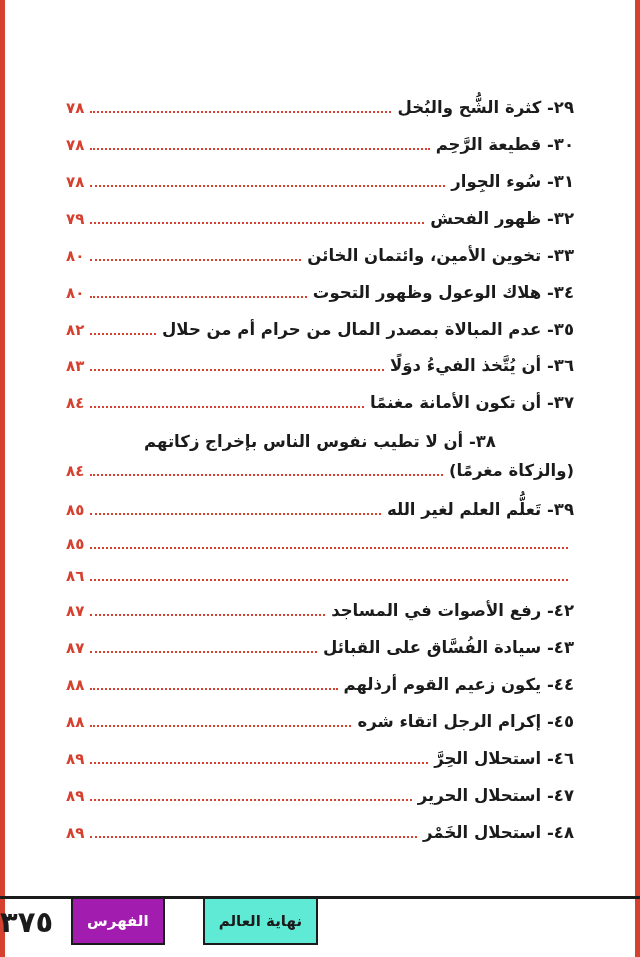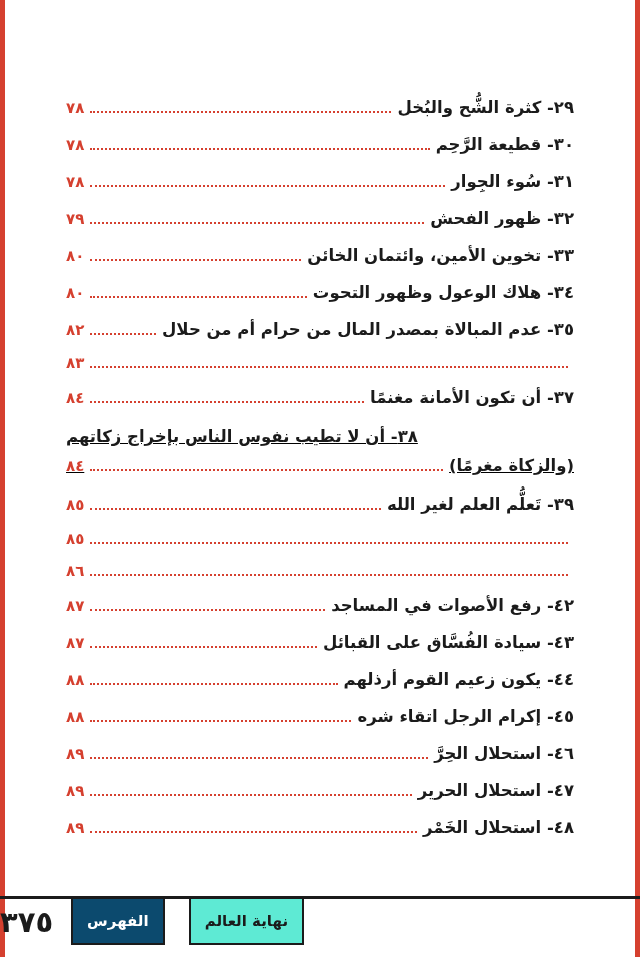--- a/index.html
+++ b/index.html
@@ -71,23 +71,22 @@
     font-size: 15px;
     font-weight: bold;
     flex: 0 0 auto;
     letter-spacing: 1px;
   }
 
   
   .toc-row.multiline {
     display: block;
     white-space: normal;
-    text-align: left;
+    text-align: center;
     margin-bottom: 13px;
-    text-decoration: underline;
   }
   .toc-row.multiline .toc-title {
     display: block;
     line-height: 1.7;
   }
   .toc-row.multiline .second-line {
     display: flex;
     flex-direction: row;
     align-items: baseline;
     margin-top: 1px;
@@ -134,23 +133,23 @@
     margin-top: 0;
     height: 44px;
     display: flex;
     align-items: center;
     justify-content: center;
     padding: 0 14px;
     font-size: 15px;
     font-weight: bold;
   }
   .tab-red {
-    background: #0c4a6e;
+    background: #a21caf;
     color: #ffffff;
-    margin-right: 24px;
+    margin-right: 38px;
     border: 2px solid #1b1b1b;
     border-top: none;
   }
   .tab-white {
     background: #5eead4;
     color: #1b1b1b;
     margin-right: 26px;
     border: 2px solid #1b1b1b;
     border-top: none;
   }
@@ -193,20 +192,21 @@
         <span class="toc-title">٣٤- هلاك الوعول وظهور التحوت</span>
         <span class="toc-leader"></span>
         <span class="toc-page">٨٠</span>
       </div>
       <div class="toc-row">
         <span class="toc-title">٣٥- عدم المبالاة بمصدر المال من حرام أم من حلال</span>
         <span class="toc-leader"></span>
         <span class="toc-page">٨٢</span>
       </div>
       <div class="toc-row">
+        <span class="toc-title">٣٦- أن يُتَّخذ الفيءُ دوَلًا</span>
         <span class="toc-leader"></span>
         <span class="toc-page">٨٣</span>
       </div>
       <div class="toc-row">
         <span class="toc-title">٣٧- أن تكون الأمانة مغنمًا</span>
         <span class="toc-leader"></span>
         <span class="toc-page">٨٤</span>
       </div>
       <div class="toc-row multiline">
         <span class="toc-title">٣٨- أن لا تطيب نفوس الناس بإخراج زكاتهم</span>

